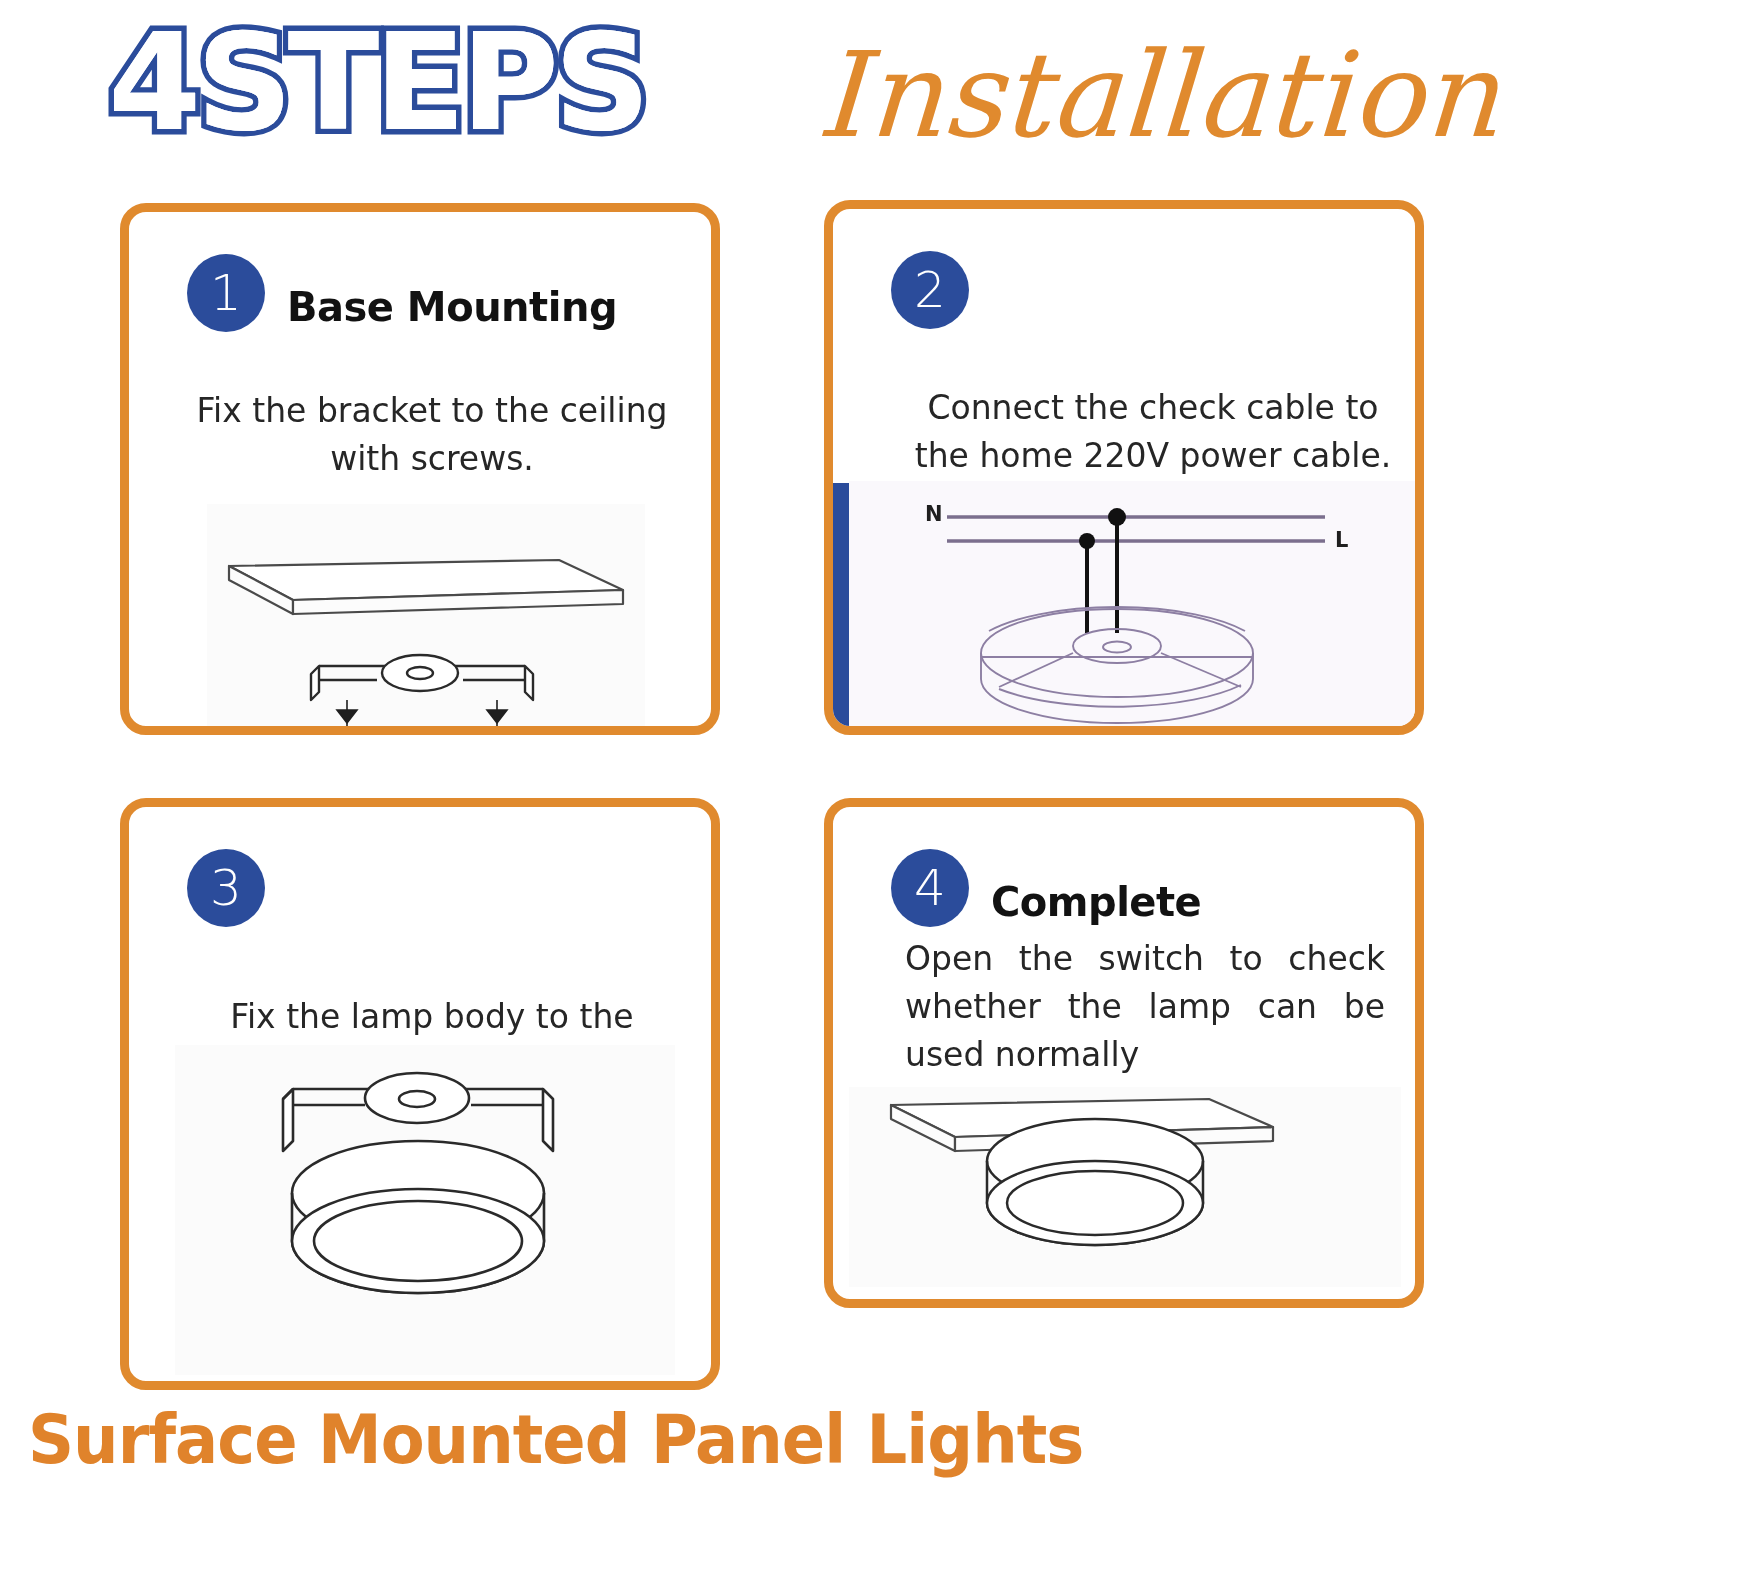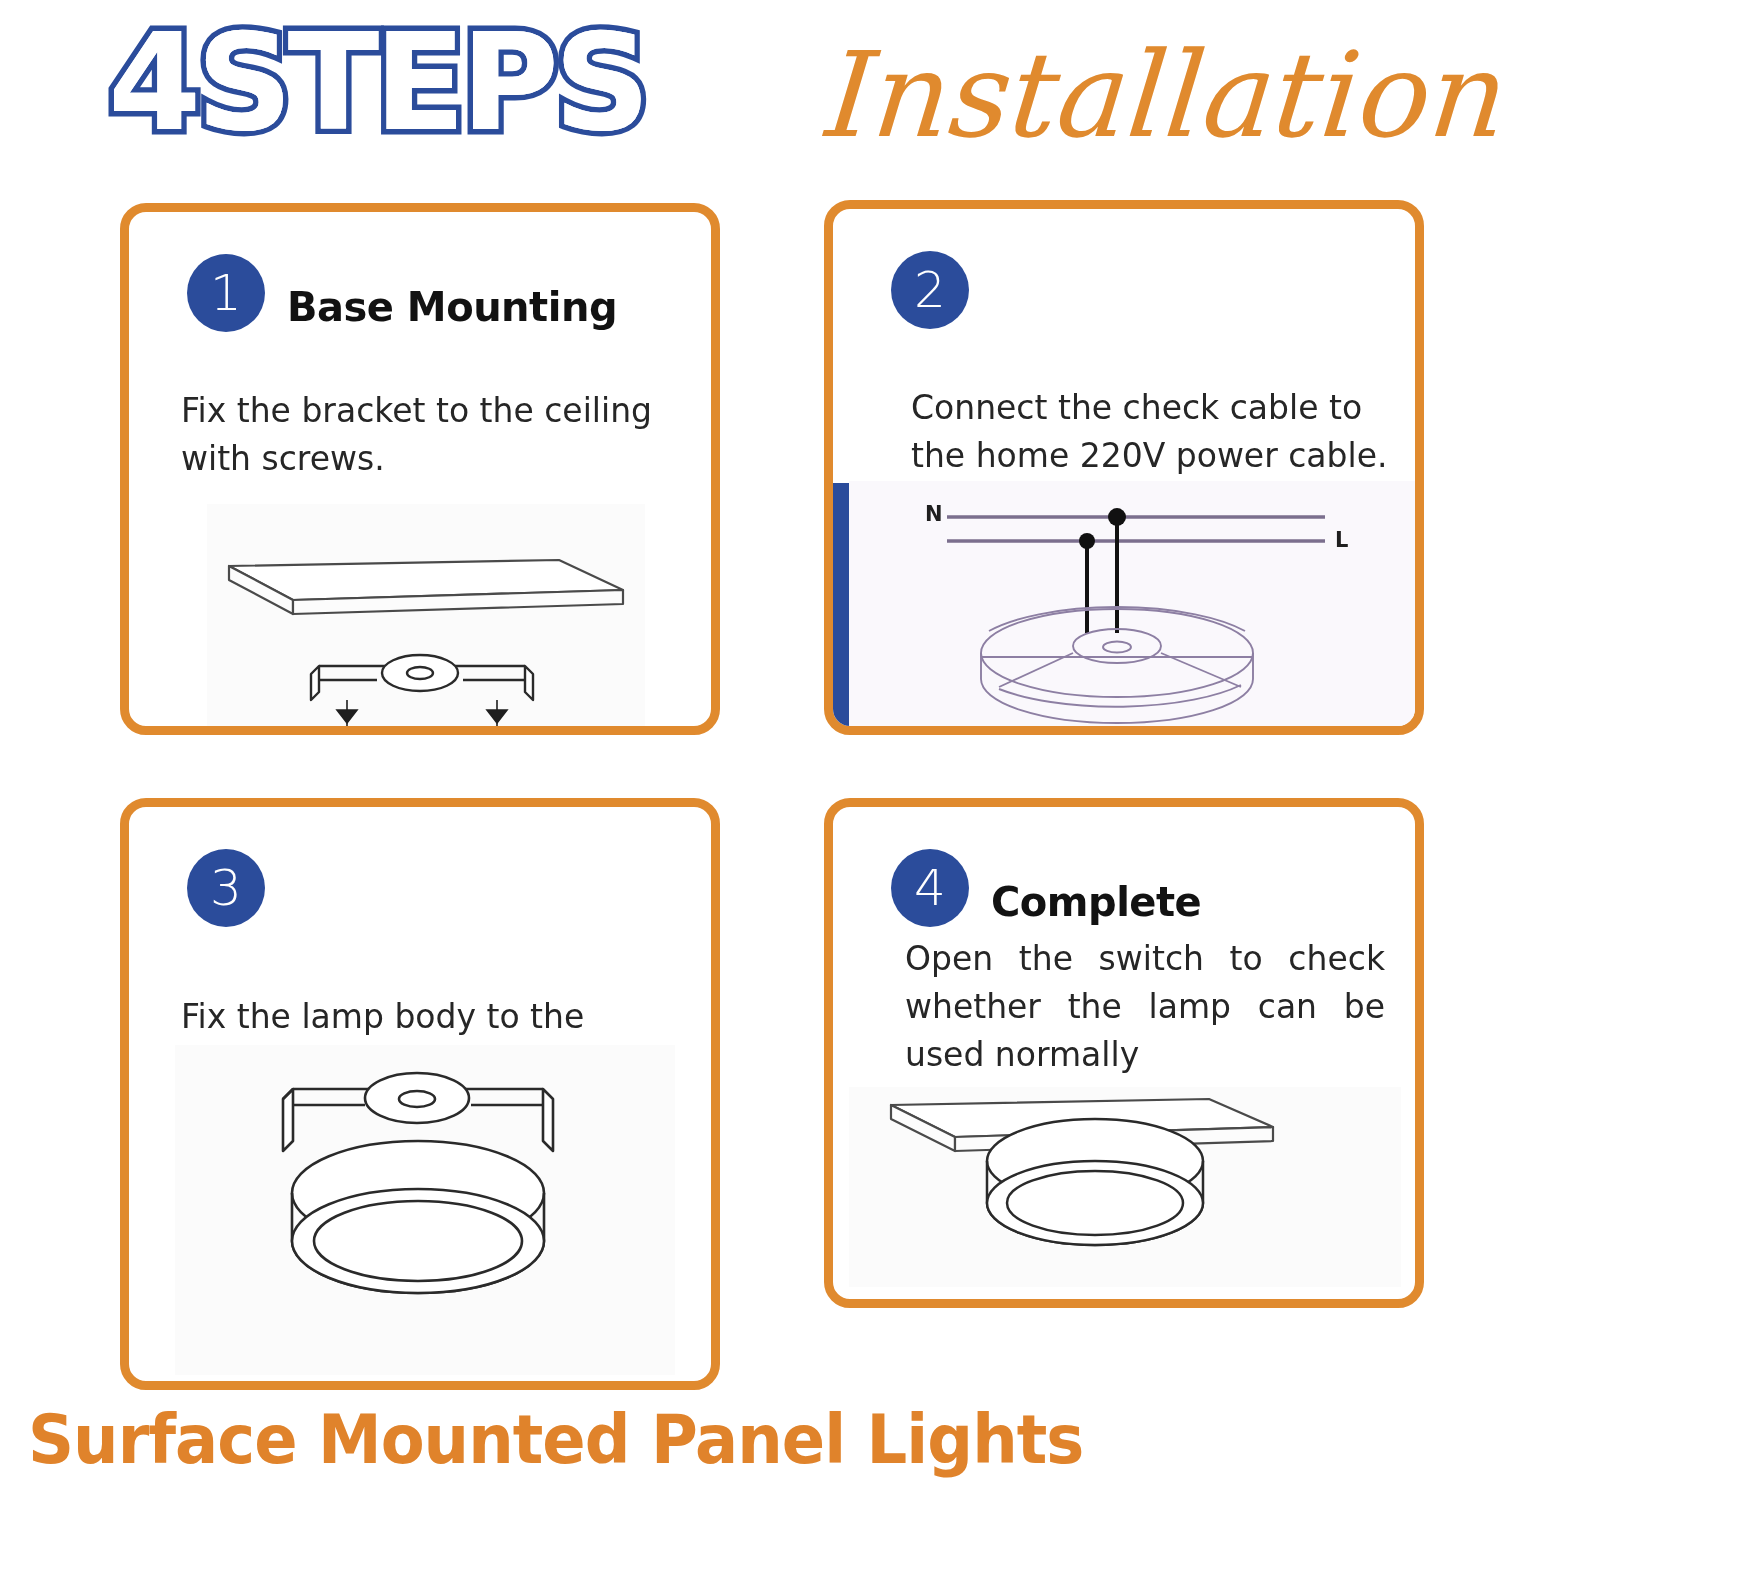--- a/index.html
+++ b/index.html
@@ -91,20 +91,21 @@
   }
   .card-2 .badge-row{left:58px;top:42px;}
   .card-2 .heading{max-width:330px;}
 
   .body-text{
     position:absolute;left:52px;right:28px;
     font-family:"DejaVu Sans", sans-serif;
     font-size:33px;
     color:#262626;
     line-height:1.45;
+    text-align:center;
   }
   .card-1 .body-text{top:175px;}
   .card-2 .body-text{top:175px;left:78px;right:20px;}
   .card-3 .body-text{top:142px;margin-top:44px;}
   .card-4 .body-text{top:128px;left:72px;right:30px;text-align:justify;}
 
   
   .fig{
     position:absolute;
     background:#fafafa;

